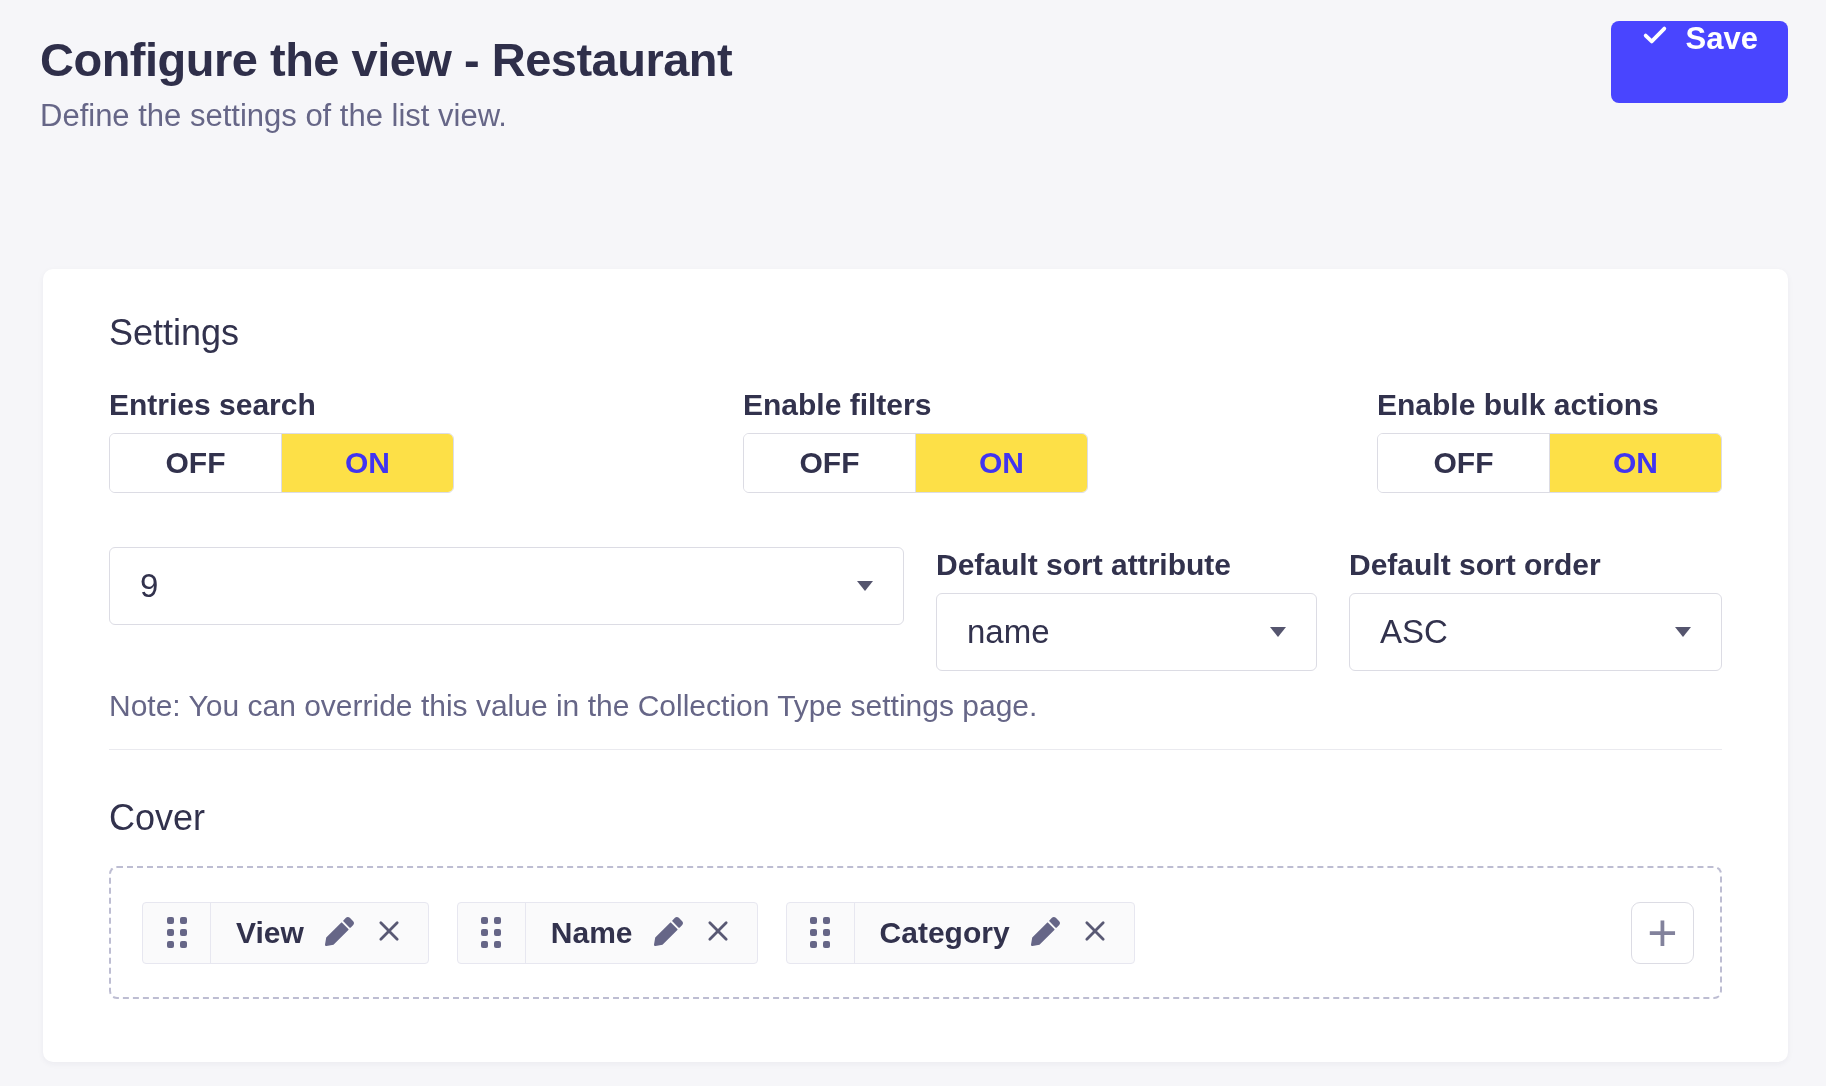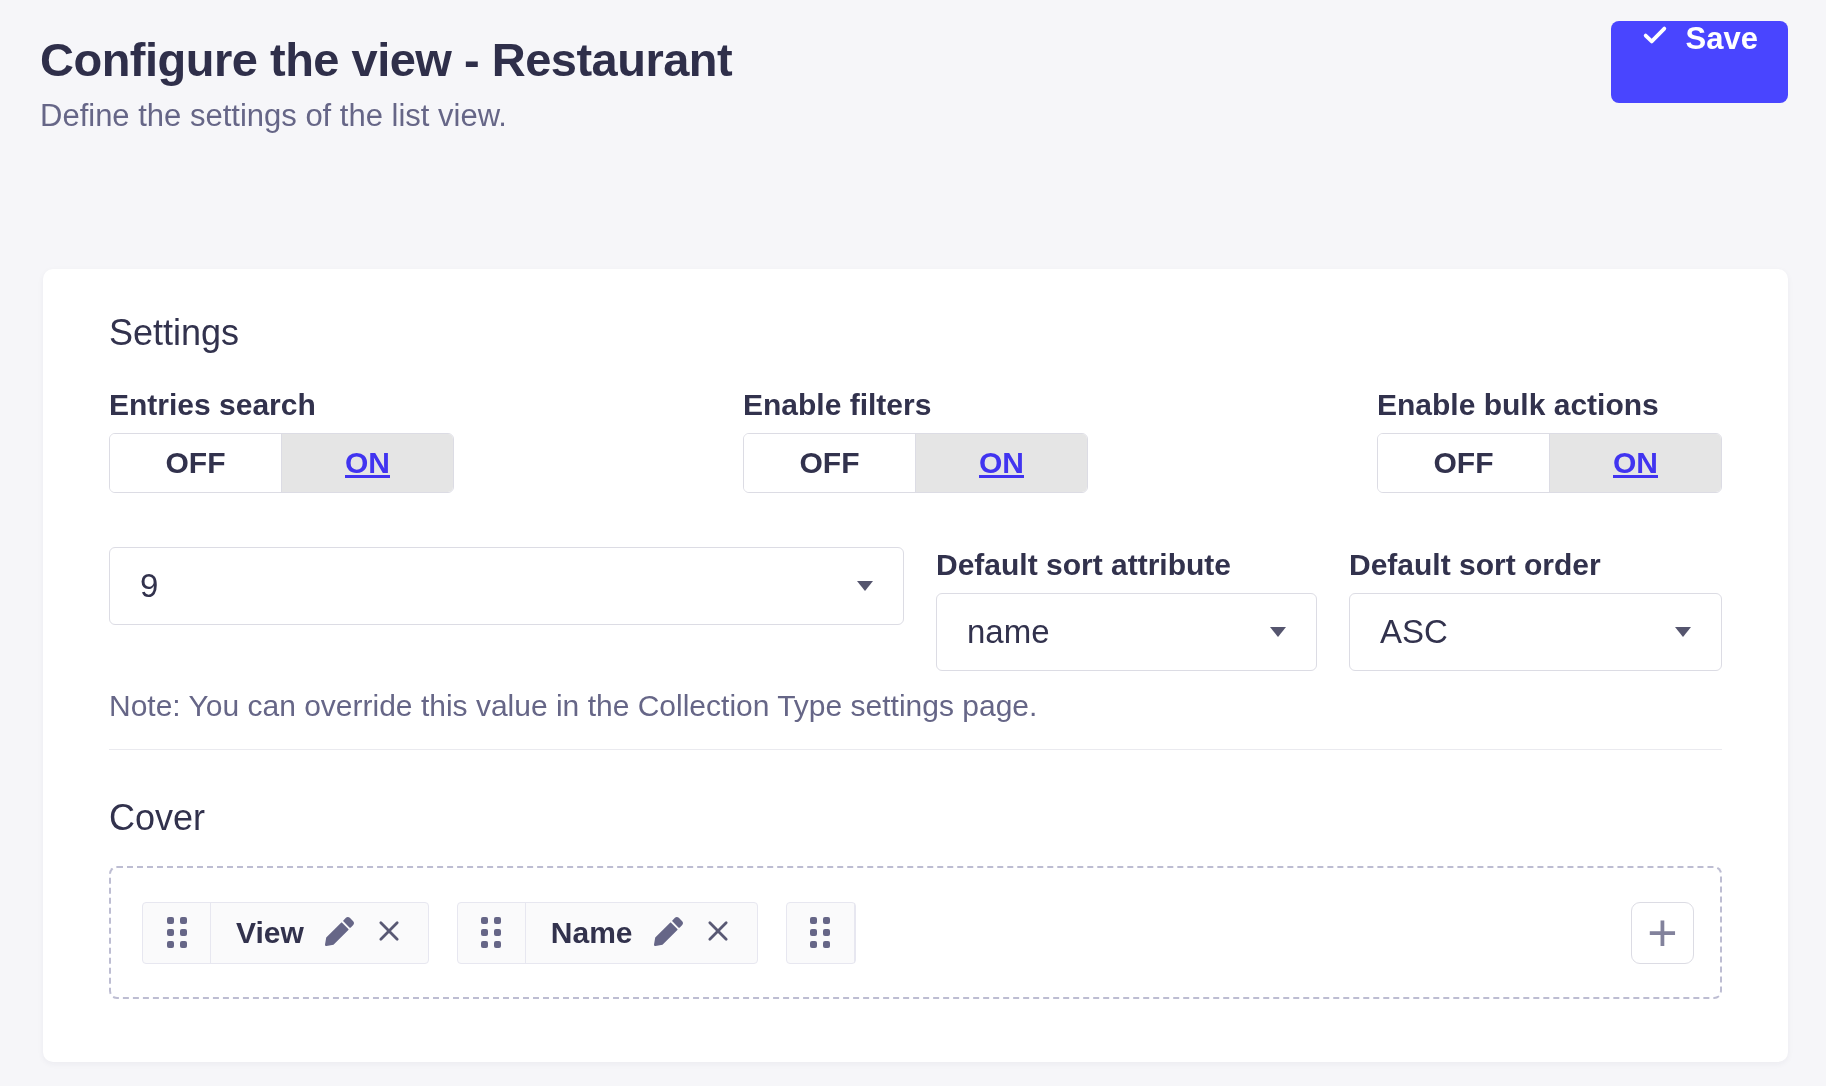--- a/index.html
+++ b/index.html
@@ -61,21 +61,21 @@
     background: #ffffff;
     border: 1px solid #dcdce4; border-radius: 6px;
     overflow: hidden;
   }
   .toggle-opt {
     flex: 1; display: flex; align-items: center; justify-content: center;
     font-size: 30px; font-weight: 700; color: #32324d;
     background: #ffffff; cursor: pointer; user-select: none;
   }
   .toggle-opt.off { border-right: 1px solid #dcdce4; }
-  .toggle-opt.selected { background: #e5e5e5; color: #4134f0; text-decoration: underline; }
+  .toggle-opt.selected { background: #fde047; color: #4134f0; }
 
   
   .select-row {
     margin-top: 54px;
     display: grid; grid-template-columns: 795fr 381fr 373fr; gap: 32px;
   }
   .select-box {
     height: 78px;
     border: 1px solid #dcdce4; border-radius: 6px;
     background: #ffffff;
@@ -300,20 +300,37 @@
         <div class="chip-handle">
           <span class="dots">
               <span></span>
               <span></span>
               <span></span>
               <span></span>
               <span></span>
               <span></span>
             </span>
         </div>
+        <div class="chip-body">
+          <span class="chip-label">Category</span>
+          <button class="icon-btn">
+            <span>
+              <svg width="29" height="29" viewBox="0 0 512 512">
+                  <path fill="#666687" d="M497.9 142.1l-46.1 46.1c-4.7 4.7-12.3 4.7-17 0l-111-111c-4.7-4.7-4.7-12.3 0-17l46.1-46.1c18.7-18.7 49.1-18.7 67.9 0l60.1 60.1c18.8 18.7 18.8 49.1 0 67.9zM284.2 99.8L21.6 362.4.4 483.9c-2.9 16.4 11.4 30.6 27.8 27.8l121.5-21.3 262.6-262.6c4.7-4.7 4.7-12.3 0-17l-111-111c-4.8-4.7-12.4-4.7-17.1 0z"></path>
+                </svg>
+            </span>
+          </button>
+          <button class="icon-btn">
+            <span>
+              <svg width="28" height="28" viewBox="0 0 24 24" fill="none">
+                  <path d="M5 5l14 14M19 5L5 19" stroke="#595974" stroke-width="2.4" stroke-linecap="round"></path>
+                </svg>
+            </span>
+          </button>
+        </div>
       </div>
 
       <button class="add-btn">
         <span>+</span>
       </button>
 
     </div>
 
   </div>
 </div>

